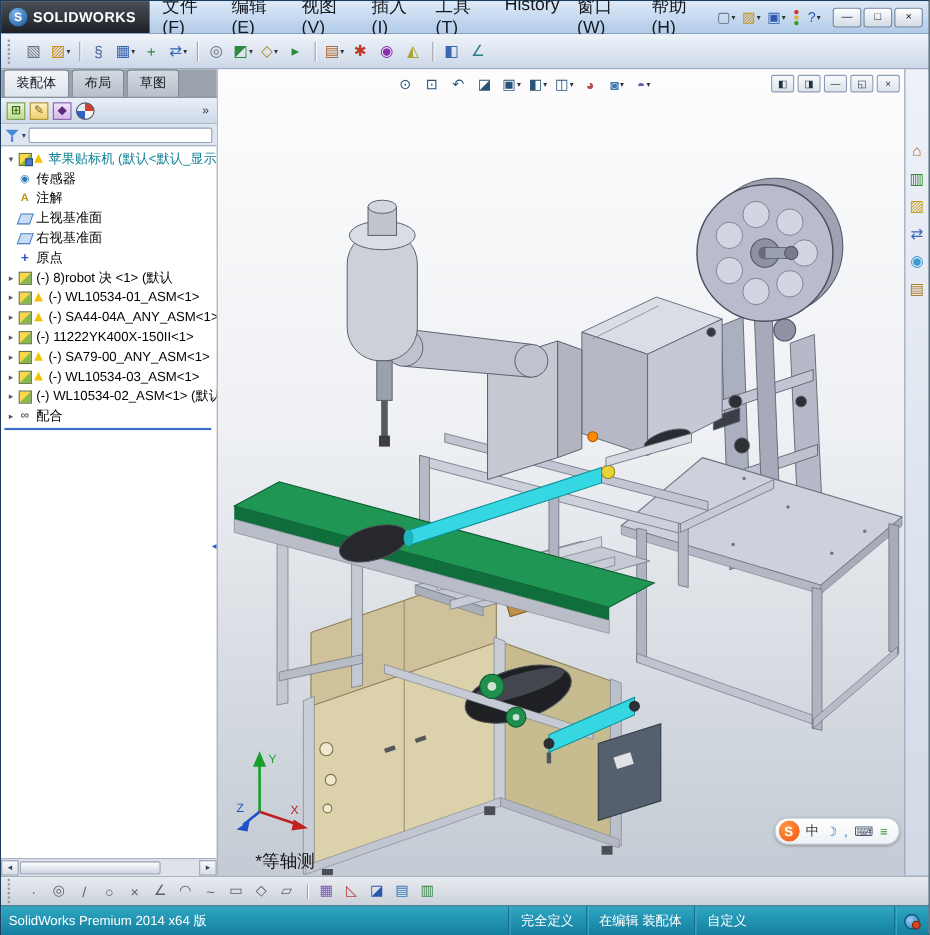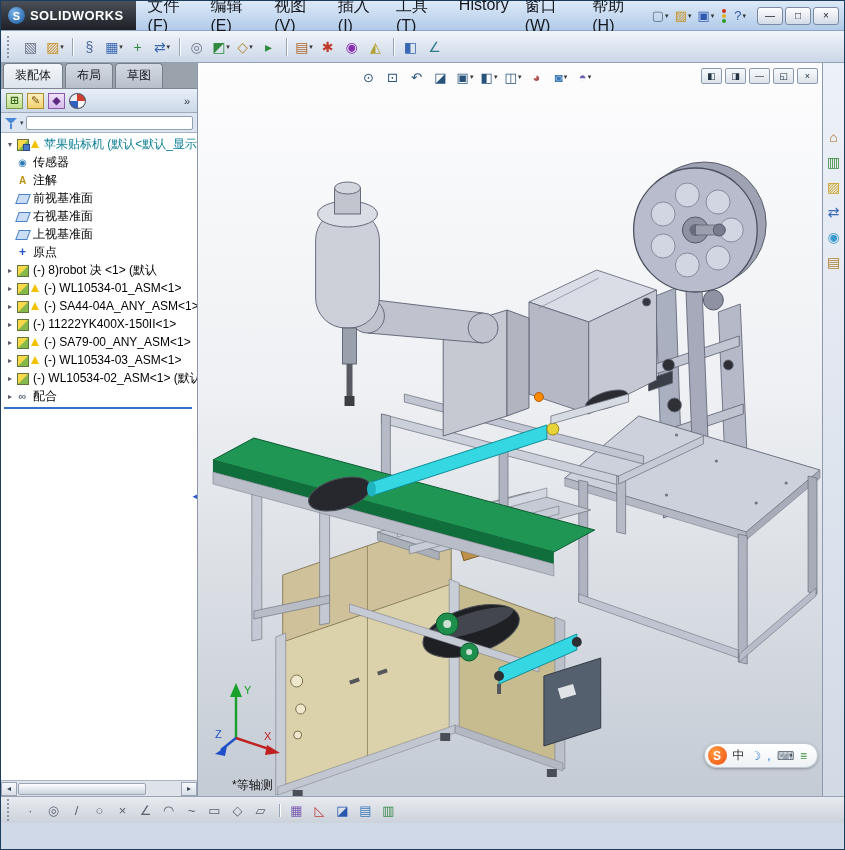--- a/index.html
+++ b/index.html
@@ -75,21 +75,21 @@
   .sspace { flex:1; }
 
   
   .viewport { flex:1; position:relative; background:linear-gradient(#fdfdfe 0%, #eef0f3 45%, #c4cbd4 100%); overflow:hidden; }
   .model-wrap { position:absolute; inset:0; }
   .headsup { position:absolute; left:160px; top:4px; display:flex; gap:2px; align-items:center; }
   .hu-icon { min-width:22px; height:20px; display:flex; align-items:center; justify-content:center; gap:1px; font-size:13px; }
   .hu-icon .drop { font-size:7px; color:#333; }
   .docbtns { position:absolute; right:4px; top:5px; display:flex; gap:3px; }
   .dbtn { width:21px; height:16px; border:1px solid #8a9ab0; background:linear-gradient(#f8fafc,#dde3ea); display:grid; place-items:center; font-size:9px; color:#234; border-radius:2px; }
-  .view-label { position:absolute; left:34px; bottom:2px; font-size:12px; color:#111; }
+  .view-label { position:absolute; left:34px; bottom:2px; font-size:16px; color:#111; }
   .triad { position:absolute; left:16px; bottom:36px; }
   .ime { position:absolute; right:4px; bottom:28px; height:25px; background:linear-gradient(#ffffff,#eef2f6); border:1px solid #c0c8d0; border-radius:13px; display:flex; align-items:center; gap:6px; padding:0 10px 0 3px; box-shadow:0 1px 3px rgba(0,0,0,.3); }
   .ime-logo { width:19px; height:19px; border-radius:50%; background:radial-gradient(circle at 35% 30%,#ff9a40,#f05010); color:#fff; font-weight:bold; display:grid; place-items:center; font-size:12px; }
   .ime-item { font-size:12px; }
 
   
   .taskpane { width:22px; flex:none; background:linear-gradient(#edf1f8,#d2dae6); border-left:1px solid #8b99ad; padding-top:58px; }
   .tp-icon { width:18px; height:18px; margin:7px auto; display:grid; place-items:center; font-size:14px; }
 
   
@@ -279,33 +279,27 @@
             <div class="tree-item">
               <span class="tw"></span>
               <span class="ti i-ann">A</span>
 
               <span class="tlabel">注解</span>
             </div>
             <div class="tree-item">
               <span class="tw"></span>
               <span class="ti i-plane"></span>
 
-              <span class="tlabel">前视基准面</span>
+              <span class="tlabel">上视基准面</span>
             </div>
             <div class="tree-item">
               <span class="tw"></span>
               <span class="ti i-plane"></span>
 
               <span class="tlabel">右视基准面</span>
-            </div>
-            <div class="tree-item">
-              <span class="tw"></span>
-              <span class="ti i-plane"></span>
-
-              <span class="tlabel">上视基准面</span>
             </div>
             <div class="tree-item">
               <span class="tw"></span>
               <span class="ti i-origin">+</span>
 
               <span class="tlabel">原点</span>
             </div>
             <div class="tree-item">
               <span class="tw">▸</span>
               <span class="ti i-asm"></span>
@@ -684,14 +678,31 @@
         </div>
         <div class="sk-icon">
           <span style="color: rgb(58, 120, 184);">▤</span>
         </div>
         <div class="sk-icon">
           <span style="color: rgb(58, 138, 74);">▥</span>
         </div>
     </div>
   </div>
 
+  <div class="statusbar">
+    <div class="sb-left">SolidWorks Premium 2014 x64 版</div>
+    <div style="display:flex">
+      <div class="sb-cell">
+          <span>完全定义</span>
+        </div>
+        <div class="sb-cell">
+          <span>在编辑 装配体</span>
+        </div>
+    </div>
+    <div class="sb-cell sb-custom">
+        <span>自定义</span>
+      </div>
+    <div class="sb-globe-cell">
+      <span class="globe"></span>
+    </div>
+  </div>
 
 </div>
 
 </body></html>

